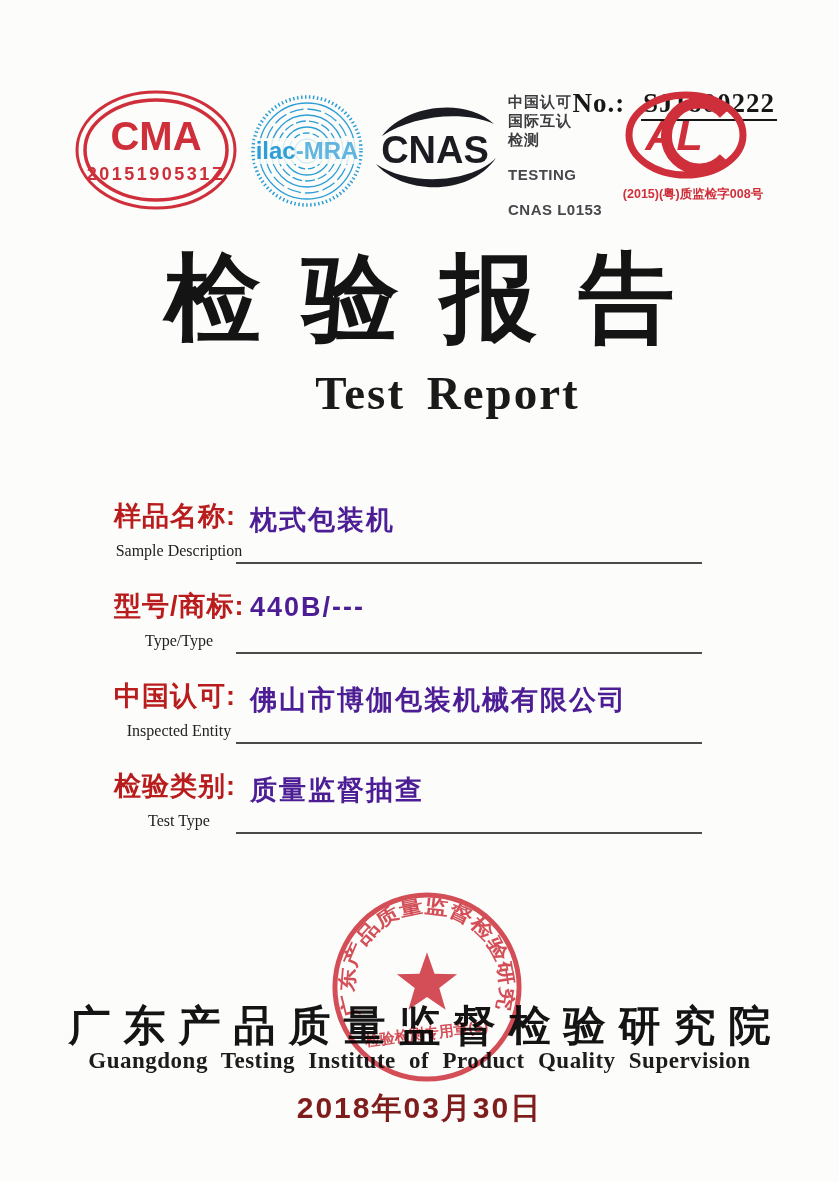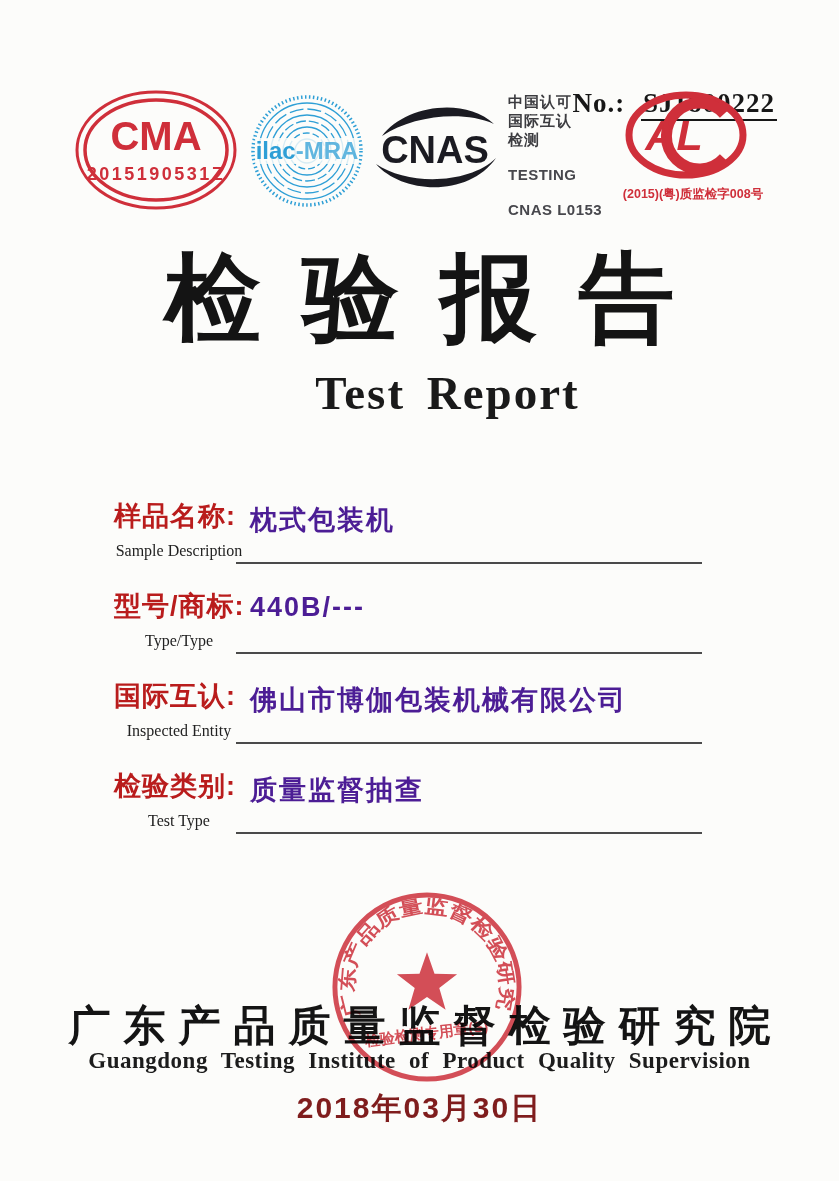--- a/index.html
+++ b/index.html
@@ -149,21 +149,21 @@
     </div>
 
     <div class="field-row">
       <div class="f-zh">型号/商标:</div>
       <div class="f-val">440B/---</div>
       <div class="f-en">Type/Type</div>
       <div class="f-line"></div>
     </div>
 
     <div class="field-row">
-      <div class="f-zh">国际互认:</div>
+      <div class="f-zh">中国认可:</div>
       <div class="f-val">佛山市博伽包装机械有限公司</div>
       <div class="f-en">Inspected Entity</div>
       <div class="f-line"></div>
     </div>
 
     <div class="field-row">
       <div class="f-zh">检验类别:</div>
       <div class="f-val">质量监督抽查</div>
       <div class="f-en">Test Type</div>
       <div class="f-line"></div>

